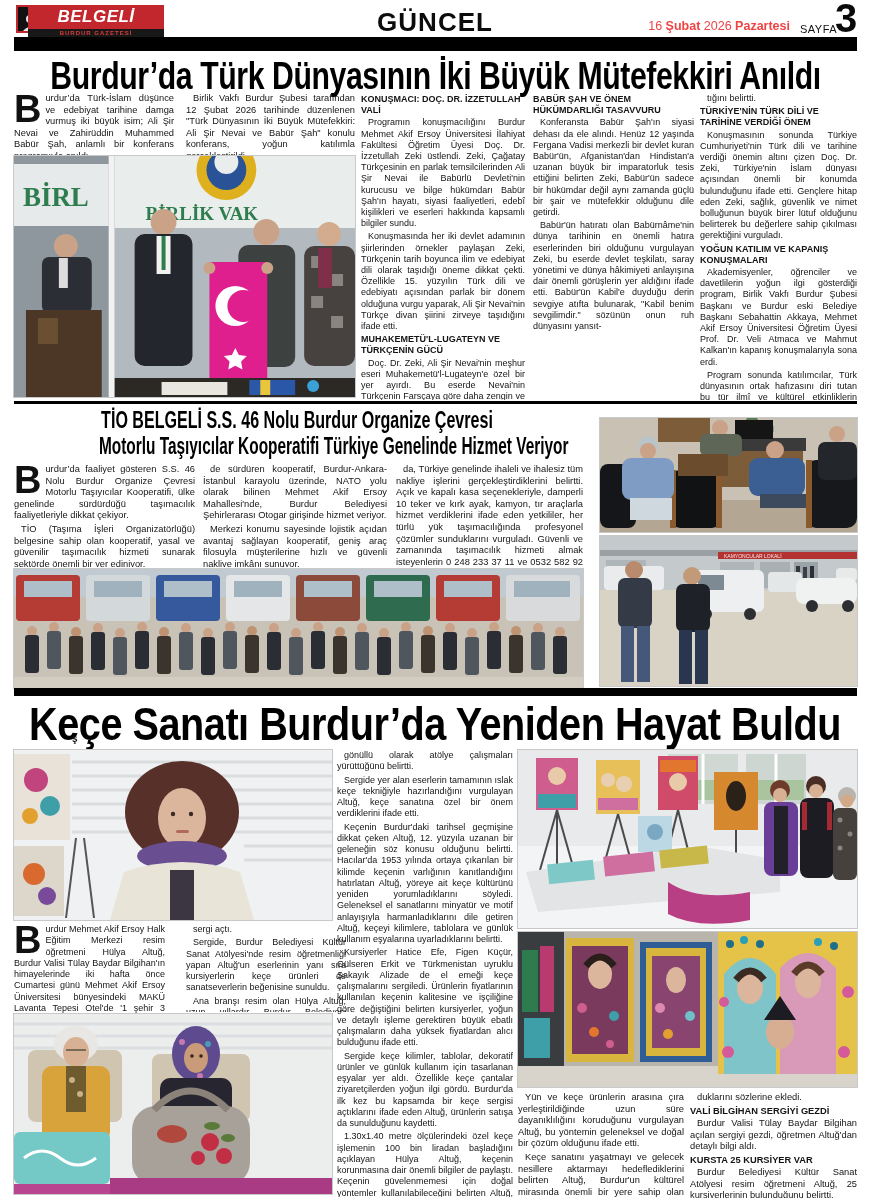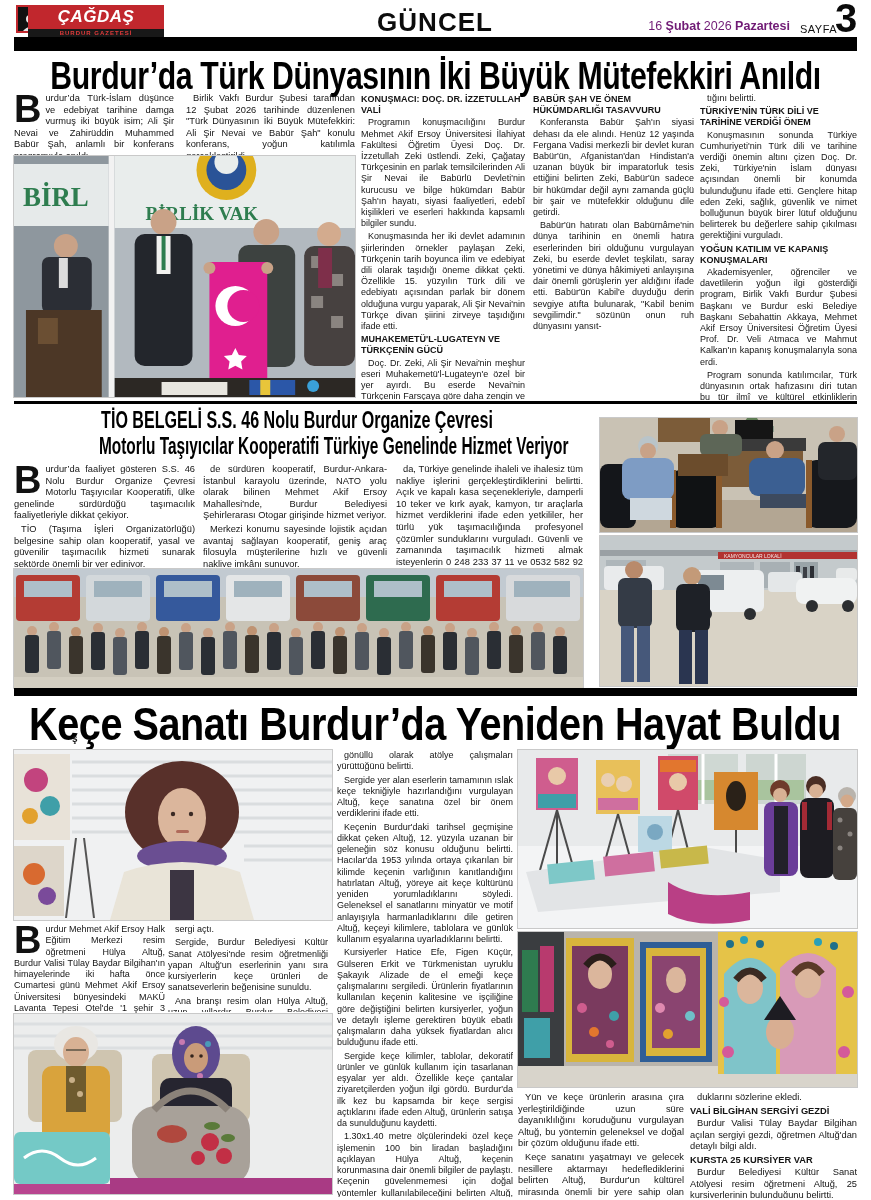--- a/index.html
+++ b/index.html
@@ -12,21 +12,21 @@
             display:flex;align-items:center;justify-content:center;}
   .mast-title{color:#fff;font-weight:bold;font-size:17px;letter-spacing:.5px;font-style:italic;}
   .mast-ata{position:absolute;left:2px;top:2px;width:24px;height:24px;background:#111;
             border:2px solid #c1272d;display:flex;align-items:flex-end;justify-content:center;}
   .mast-sub{position:absolute;left:14px;top:26px;width:136px;height:9px;background:#181818;
             color:#e23a3a;font-size:6px;font-weight:bold;text-align:center;line-height:9px;letter-spacing:1px;}
   .mast-slogan{position:absolute;left:24px;top:36px;width:130px;font-family:"Liberation Serif",serif;
                font-style:italic;font-size:4.8px;color:#222;text-align:center;}
   .section-title{left:335px;top:7px;width:200px;text-align:center;font-size:26px;font-weight:800;
                  letter-spacing:1px;color:#0c0c0c;}
-  .dateline{left:625px;top:19px;width:165px;text-align:right;font-size:12.5px;color:#701a75;}
+  .dateline{left:625px;top:19px;width:165px;text-align:right;font-size:12.5px;color:#ef4444;}
   .dateline b{font-weight:bold;}
   .sayfa{left:800px;top:23px;font-size:11px;letter-spacing:.5px;color:#111;}
   .pagenum{left:835px;top:-4px;font-size:40px;font-weight:bold;color:#0a0a0a;}
   .topbar{left:14px;top:37px;width:843px;height:14px;background:#0a0a0a;}
   
   .hrow{display:flex;justify-content:center;align-items:flex-start;overflow:visible;}
   .hl{white-space:nowrap;font-weight:bold;color:#000;}
   .hl-a1{font-size:36px;transform:scale(.84,1.1);transform-origin:center top;letter-spacing:-.5px;}
   .hl-a3{font-size:44px;transform:scale(.9,1.06);transform-origin:center top;letter-spacing:-.5px;}
   .hl-a2{font-size:22px;line-height:26px;display:block;transform-origin:center top;}
@@ -52,21 +52,21 @@
 <div class="page">
 
   <div class="abs mast">
     <div class="mast-ata">
       <svg width="16" height="18" viewBox="0 0 16 18">
           <circle cx="8" cy="6" r="4" fill="#e8e8e8"></circle>
           <path d="M1 18 Q8 10 15 18 Z" fill="#e8e8e8"></path>
         </svg>
     </div>
     <div class="mast-box">
-      <span class="mast-title">ÇAĞDAŞ</span>
+      <span class="mast-title">BELGELİ</span>
     </div>
     <div class="mast-sub">BURDUR GAZETESİ</div>
     <div class="mast-slogan">Yıllara Kalan Tek Adres</div>
   </div>
 
   <div class="abs section-title">GÜNCEL</div>
 
   <div class="abs dateline">
     <span>16</span>
     <b>Şubat</b>
@@ -347,21 +347,21 @@
         <circle cx="170" cy="128" r="3" fill="#9a7ec2"></circle>
         <circle cx="186" cy="118" r="3" fill="#9a7ec2"></circle>
       <path d="M96 170 L110 122 Q168 102 226 122 L240 170 Z" fill="#e9e4d8"></path>
       <rect x="156" y="120" width="24" height="50" fill="#3c3542"></rect>
     </svg>
   </div>
 
   <div class="abs col tight" style="left:14px;top:924px;width:151px;height:90px;">
       <p class="nodent"><span class="dropcap">B</span>urdur Mehmet Akif Ersoy Halk Eğitim Merkezi resim öğretmeni Hülya Altuğ, Burdur Valisi Tülay Baydar Bilgihan'ın himayelerinde iki hafta önce Cumartesi günü Mehmet Akif Ersoy Üniversitesi bünyesindeki MAKÜ Lavanta Tepesi Otel'de '1 şehir 3 proje' tanımının yapıldığı programda bireysel</p>
     </div>
-  <div class="abs col tight" style="left:168px;top:924px;width:160px;height:88px;">
+  <div class="abs col tight" style="left:186px;top:924px;width:160px;height:88px;">
       <p>sergi açtı.</p>
       <p>Sergide, Burdur Belediyesi Kültür Sanat Atölyesi'nde resim öğretmenliği yapan Altuğ'un eserlerinin yanı sıra kursiyerlerin keçe ürünleri de sanatseverlerin beğenisine sunuldu.</p>
       <p>Ana branşı resim olan Hülya Altuğ, uzun yıllardır Burdur Belediyesi bünyesinde</p>
     </div>
 
   <div class="abs photo" style="left:14px;top:1014px;width:318px;height:180px;">
     <svg viewBox="0 0 318 180" preserveAspectRatio="none">
       <rect width="318" height="180" fill="#eceded"></rect>
       <g stroke="#dcdfe1" stroke-width="3">
         <line x1="0" y1="10" x2="318" y2="10"></line>

